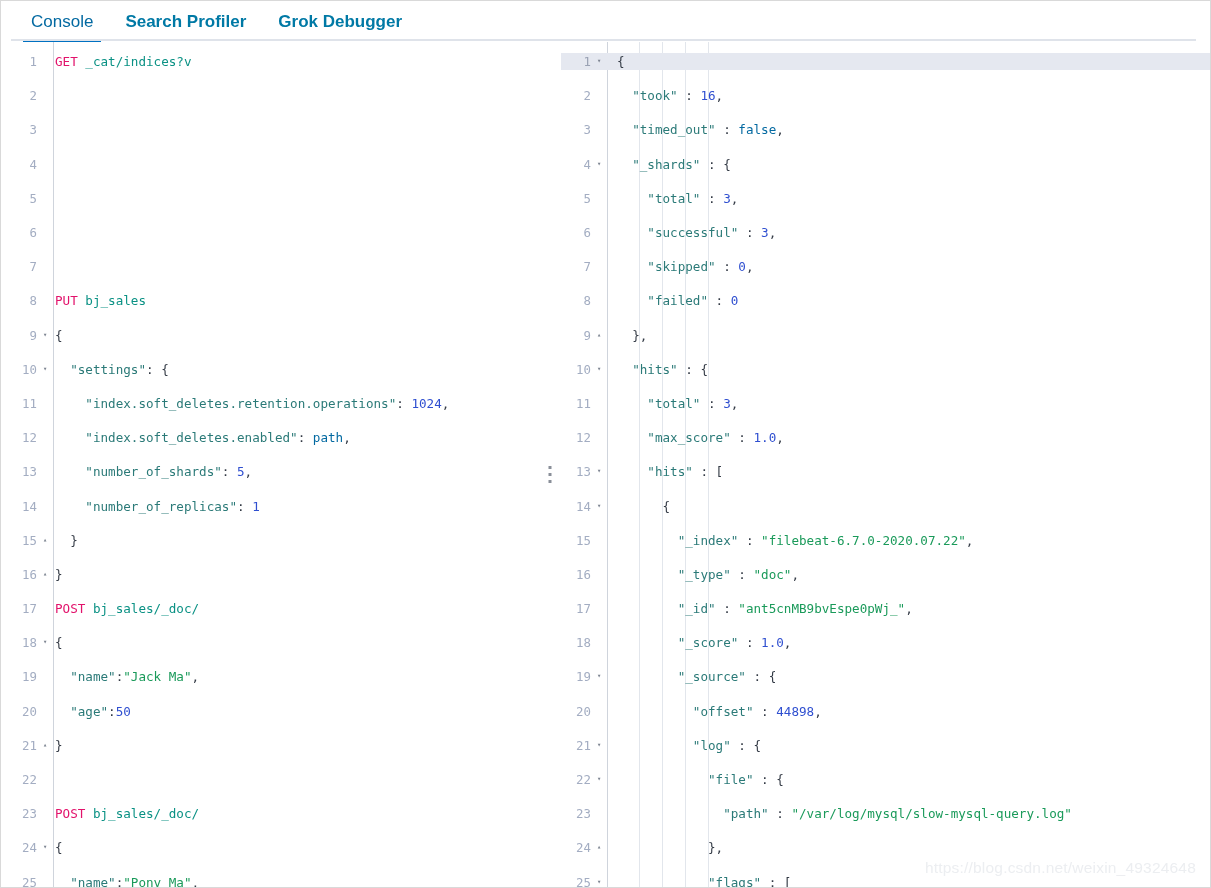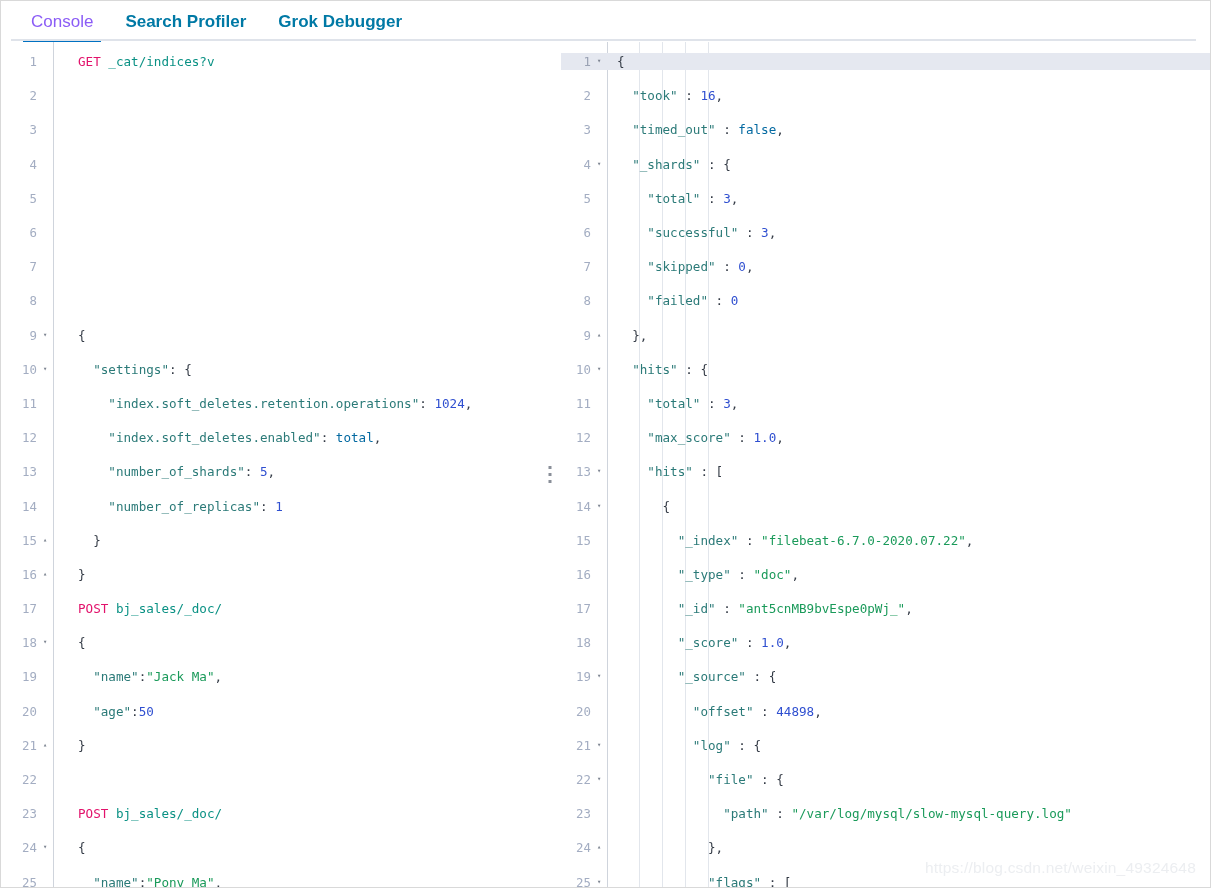--- a/index.html
+++ b/index.html
@@ -14,21 +14,21 @@
 
   
   .tabbar{position:relative;height:40px;background:#fff;box-sizing:border-box;}
   .tabbar .tabs{display:flex;align-items:flex-end;height:40px;padding-left:14px;}
   .tab{
     position:relative;font-size:17px;color:#0079a5;line-height:1;
     padding:0 16px 11px 16px;cursor:pointer;white-space:nowrap;
     font-family:"Liberation Sans", sans-serif;
     font-weight:bold;
   }
-  .tab.active{color:#8b5cf6;font-weight:400;}
+  .tab.active{color:#0369a1;font-weight:400;}
   .tab.active:after{
     content:"";position:absolute;left:8px;right:8px;bottom:-1px;height:3px;
     background:#0071c2;border-radius:0;
   }
   .tabbar-underline{
     position:absolute;left:10px;right:14px;bottom:0;height:2px;background:#dfe3ea;
   }
 
   
   .split{position:absolute;left:0;right:0;top:41px;bottom:0;display:flex;}
@@ -61,21 +61,21 @@
     position:absolute;left:0;width:36px;text-align:right;color:#a3adc2;
     font-size:12.4px;font-family:"DejaVu Sans Mono","Liberation Mono",monospace;
     user-select:none;
   }
   .pane-right .ln{width:30px;}
   .fold{
     position:absolute;left:39px;width:10px;text-align:center;color:#7d8592;
     font-size:7px;line-height:17.1px;user-select:none;
   }
   .pane-right .fold{left:33px;}
-  .code{position:absolute;left:77px;right:0;white-space:pre;}
+  .code{position:absolute;left:54px;right:0;white-space:pre;}
   .pane-right .code{left:56px;}
 
   .line.hl{background:#e5e8f0;}
   .line.hl .ln{color:#9aa2b4;}
 
   
   .t-method{color:#e2126b;}
   .t-url{color:#0a9184;}
   .t-key{color:#2b7a78;}
   .t-str{color:#1a9a5a;}
@@ -118,25 +118,25 @@
       <div class="editor">
         <div class="gutter"></div>
         <div class="lines" id="req-lines" style="padding-top: 0px; position: absolute; top: 11px; left: 0px; right: 0px;">
             <div class="line" style="top: 0px;"><span class="ln">1</span><span class="code"><span class="t-method">GET</span> <span class="t-url">_cat/indices?v</span></span></div>
             <div class="line" style="top: 17.1px;"><span class="ln">2</span><span class="code"></span></div>
             <div class="line" style="top: 34.2px;"><span class="ln">3</span><span class="code"></span></div>
             <div class="line" style="top: 51.3px;"><span class="ln">4</span></div>
             <div class="line" style="top: 68.4px;"><span class="ln">5</span><span class="code"></span></div>
             <div class="line" style="top: 85.5px;"><span class="ln">6</span></div>
             <div class="line" style="top: 102.6px;"><span class="ln">7</span><span class="code"></span></div>
-            <div class="line" style="top: 119.7px;"><span class="ln">8</span></div>
+            <div class="line" style="top: 119.7px;"><span class="ln">8</span><span class="code"><span class="t-method">PUT</span> <span class="t-url">bj_sales</span></span></div>
             <div class="line" style="top: 136.8px;"><span class="ln">9</span><span class="fold">▾</span><span class="code"><span class="t-punc">{</span></span></div>
             <div class="line" style="top: 153.9px;"><span class="ln">10</span><span class="fold">▾</span><span class="code"><span class="t-punc">  <span class="t-key">"settings"</span>: {</span></span></div>
             <div class="line" style="top: 171px;"><span class="ln">11</span><span class="code"><span class="t-punc">    <span class="t-key">"index.soft_deletes.retention.operations"</span>: <span class="t-num">1024</span>,</span></span></div>
-            <div class="line" style="top: 188.1px;"><span class="ln">12</span><span class="code"><span class="t-punc">    <span class="t-key">"index.soft_deletes.enabled"</span>: <span class="t-bool">total</span>,</span></span></div>
+            <div class="line" style="top: 188.1px;"><span class="ln">12</span><span class="code"><span class="t-punc">    <span class="t-key">"index.soft_deletes.enabled"</span>: <span class="t-bool">path</span>,</span></span></div>
             <div class="line" style="top: 205.2px;"><span class="ln">13</span><span class="code"><span class="t-punc">    <span class="t-key">"number_of_shards"</span>: <span class="t-num">5</span>,</span></span></div>
             <div class="line" style="top: 222.3px;"><span class="ln">14</span><span class="code"><span class="t-punc">    <span class="t-key">"number_of_replicas"</span>: <span class="t-num">1</span></span></span></div>
             <div class="line" style="top: 239.4px;"><span class="ln">15</span><span class="fold">▴</span><span class="code"><span class="t-punc">  }</span></span></div>
             <div class="line" style="top: 256.5px;"><span class="ln">16</span><span class="fold">▴</span><span class="code"><span class="t-punc">}</span></span></div>
             <div class="line" style="top: 273.6px;"><span class="ln">17</span><span class="code"><span class="t-method">POST</span> <span class="t-url">bj_sales/_doc/</span></span></div>
             <div class="line" style="top: 290.7px;"><span class="ln">18</span><span class="fold">▾</span><span class="code"><span class="t-punc">{</span></span></div>
             <div class="line" style="top: 307.8px;"><span class="ln">19</span><span class="code"><span class="t-punc">  <span class="t-key">"name"</span>:<span class="t-str">"Jack Ma"</span>,</span></span></div>
             <div class="line" style="top: 324.9px;"><span class="ln">20</span><span class="code"><span class="t-punc">  <span class="t-key">"age"</span>:<span class="t-num">50</span></span></span></div>
             <div class="line" style="top: 342px;"><span class="ln">21</span><span class="fold">▴</span><span class="code"><span class="t-punc">}</span></span></div>
             <div class="line" style="top: 359.1px;"><span class="ln">22</span><span class="code"></span></div>

